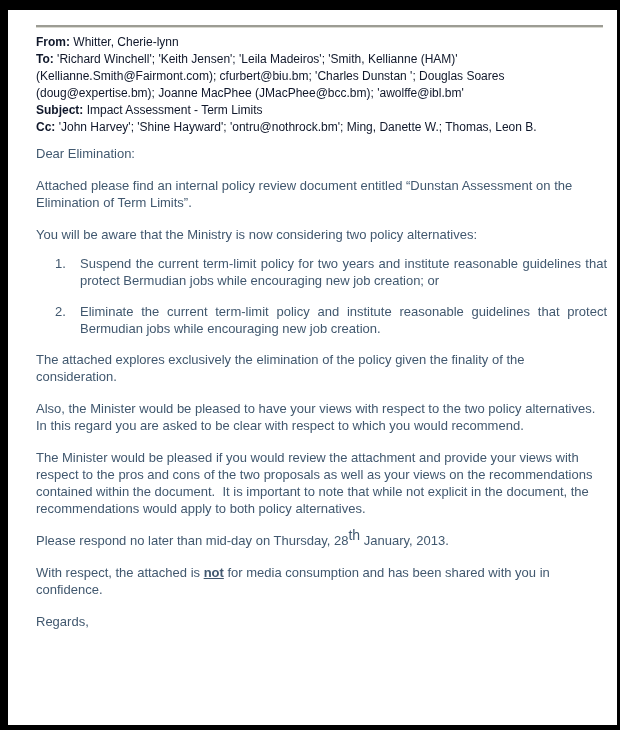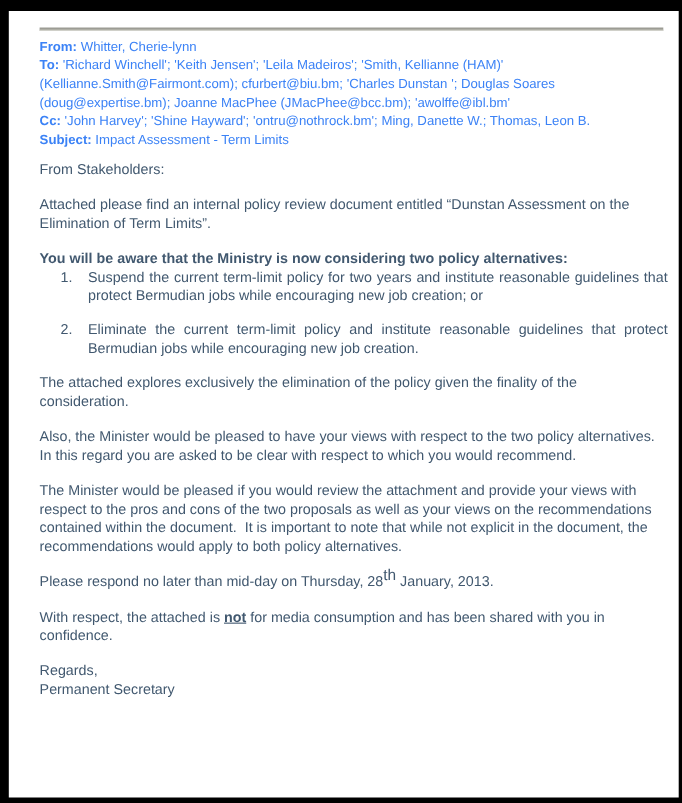--- a/index.html
+++ b/index.html
@@ -10,52 +10,52 @@
   }
   .page{
     background:#ffffff;width:100%;height:100%;box-sizing:border-box;
     padding:15px 10px 0 28px;overflow:hidden;
     font-family:"Liberation Sans",sans-serif;
   }
   .divider{
     height:2px;background:#9c9c94;border-bottom:1px solid #d9d9d1;
     margin:0 4px 6px 0;
   }
-  .hdr{color:#3b82f6;font-size:12px;line-height:17px;}
+  .hdr{color:#0f172a;font-size:12px;line-height:17px;}
   .hdr .fld{margin:0;}
   .hdr .lbl{font-weight:bold;}
   .email-body{
     color:#41586F;font-size:13px;line-height:17px;margin-top:9px;
   }
   .email-body p{margin:0 0 15px 0;white-space:pre-wrap;}
-  .email-body p.tight{margin-bottom:0;font-weight:bold;}
+  .email-body p.tight{margin-bottom:12px;}
   .list-item{display:flex;margin:0 0 14px 0;}
   .list-item .num{width:25px;margin-left:19px;flex:none;}
   .list-item .txt{flex:1;text-align:justify;}
   .sig-line{line-height:17px;}
   sup{font-size:14px;line-height:0;vertical-align:super;}
   .und{font-weight:bold;text-decoration:underline;}
 </style>
 </head>
 <body>
 
 <div class="frame">
   <div class="page">
 
     <div class="divider"></div>
 
     <div class="hdr">
       <p class="fld"><span class="lbl">From:</span> <span>Whitter, Cherie-lynn</span></p>
       <p class="fld"><span class="lbl">To:</span> <span>'Richard Winchell'; 'Keith Jensen'; 'Leila Madeiros'; 'Smith, Kellianne (HAM)' (Kellianne.Smith@Fairmont.com); cfurbert@biu.bm; 'Charles Dunstan '; Douglas Soares (doug@expertise.bm); Joanne MacPhee (JMacPhee@bcc.bm); 'awolffe@ibl.bm'</span></p>
+      <p class="fld"><span class="lbl">Subject:</span> <span>Impact Assessment - Term Limits</span></p>
       <p class="fld"><span class="lbl">Cc:</span> <span>'John Harvey'; 'Shine Hayward'; 'ontru@nothrock.bm'; Ming, Danette W.; Thomas, Leon B.</span></p>
-      <p class="fld"><span class="lbl">Subject:</span> <span>Impact Assessment - Term Limits</span></p>
     </div>
 
     <div class="email-body">
-      <p>From Stakeholders:</p>
+      <p>Dear Elimination:</p>
 
       <p>Attached please find an internal policy review document entitled “Dunstan Assessment on the Elimination of Term Limits”.</p>
 
       <p class="tight">You will be aware that the Ministry is now considering two policy alternatives:</p>
 
       <div class="list-item">
         <span class="num">1.</span>
         <div class="txt">Suspend the current term-limit policy for two years and institute reasonable guidelines that protect Bermudian jobs while encouraging new job creation; or</div>
       </div>
 
@@ -70,18 +70,17 @@
 
       <p>The Minister would be pleased if you would review the attachment and provide your views with respect to the pros and cons of the two proposals as well as your views on the recommendations contained within the document.  It is important to note that while not explicit in the document, the recommendations would apply to both policy alternatives.</p>
 
       <p><span>Please respond no later than mid-day on Thursday, 28</span><sup>th</sup><span> January, 2013.</span></p>
 
 
       <p><span>With respect, the attached is </span><span class="und">not</span><span> for media consumption and has been shared with you in confidence.</span></p>
 
       <div class="signature">
         <div class="sig-line">Regards,</div>
-        <div class="sig-line">Permanent Secretary</div>
       </div>
     </div>
 
   </div>
 </div>
 
 </body></html>

